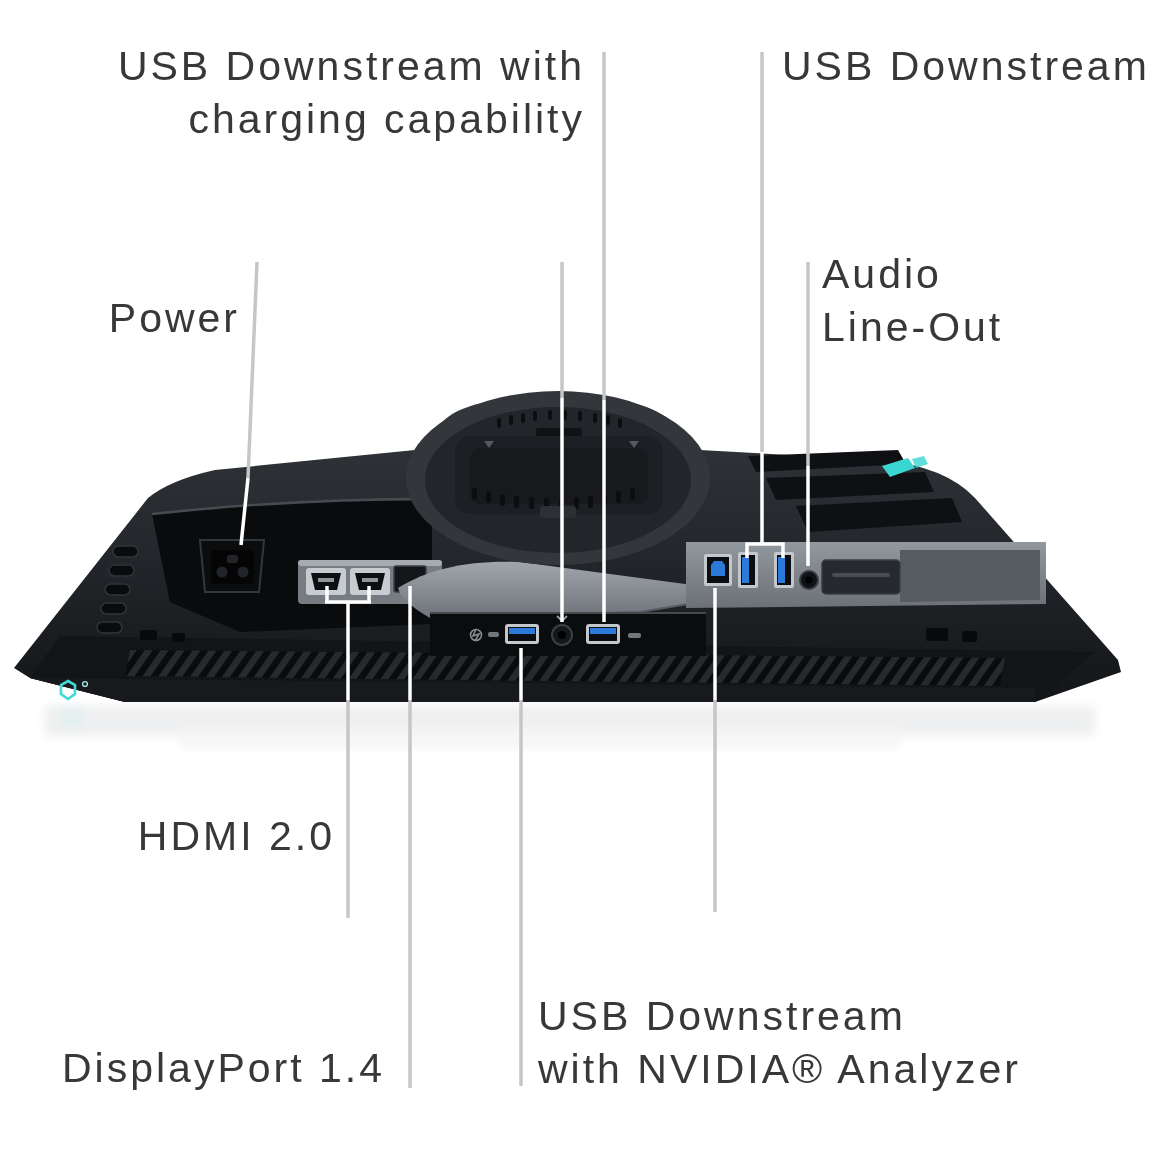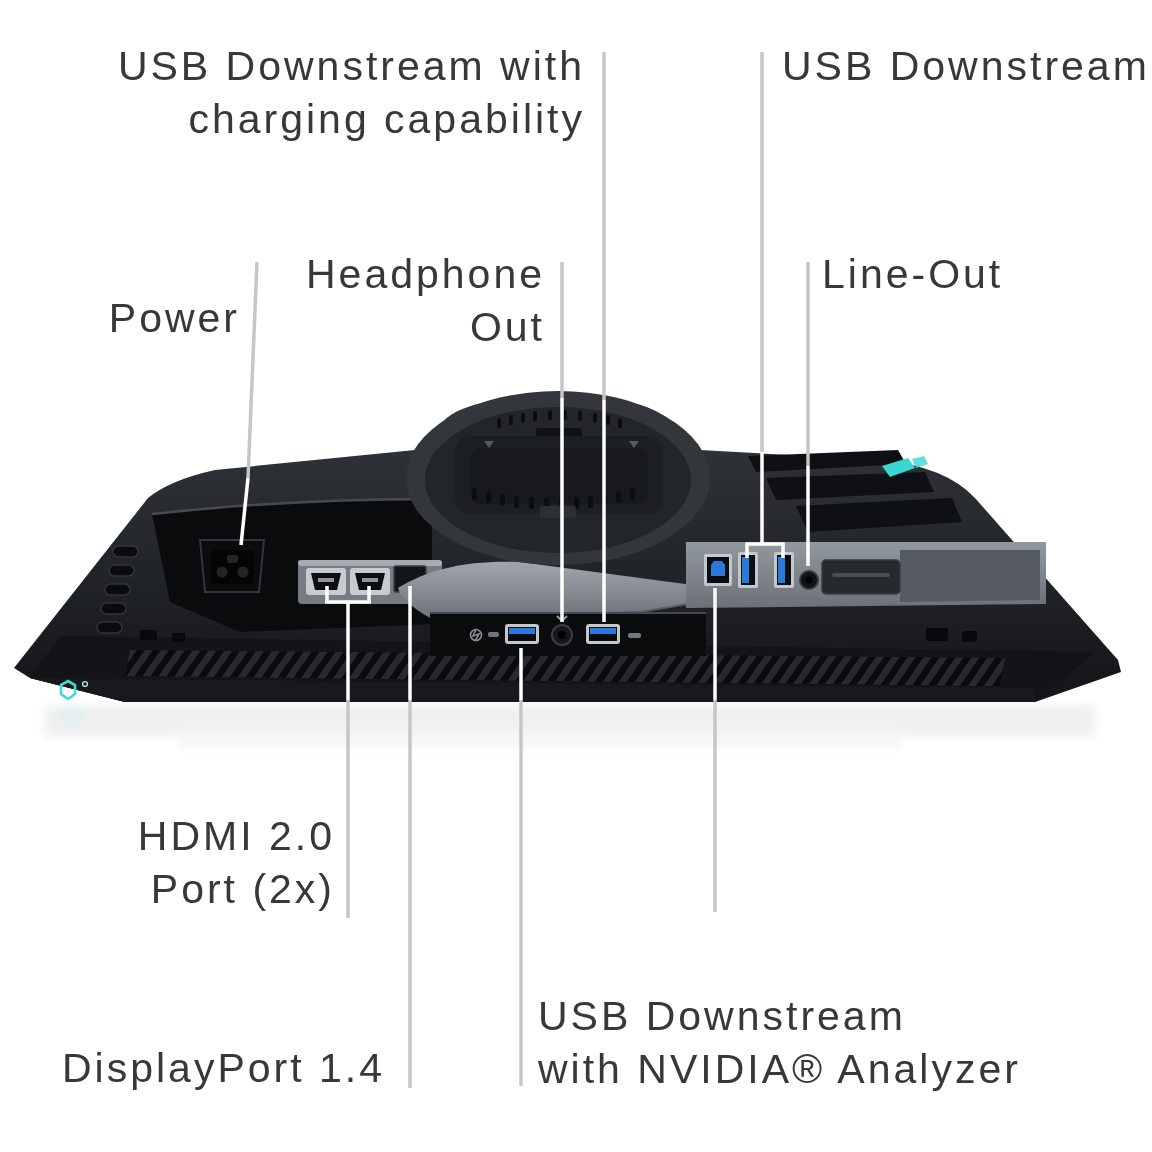--- a/index.html
+++ b/index.html
@@ -262,32 +262,28 @@
 </div>
 
 <div class="label" style="left:782px;top:40px;">
   <span>USB Downstream</span>
 </div>
 
 <div class="label r" style="right:912px;top:248px;margin-top:44px;">
   <span>Power</span>
 </div>
 
-<div class="label r" style="right:607px;top:248px;">
-  <span>Headphone</span>
-  <span>Out</span>
-</div>
 
 <div class="label" style="left:822px;top:248px;">
+  <span>Audio</span>
   <span>Line-Out</span>
 </div>
 
 <div class="label r" style="right:817px;top:810px;">
   <span>HDMI 2.0</span>
-  <span>Port (2x)</span>
 </div>
 
 <div class="label" style="left:733px;top:808px;">
 </div>
 
 <div class="label r" style="right:767px;top:1042px;">
   <span>DisplayPort 1.4</span>
 </div>
 
 <div class="label" style="left:538px;top:990px;">

